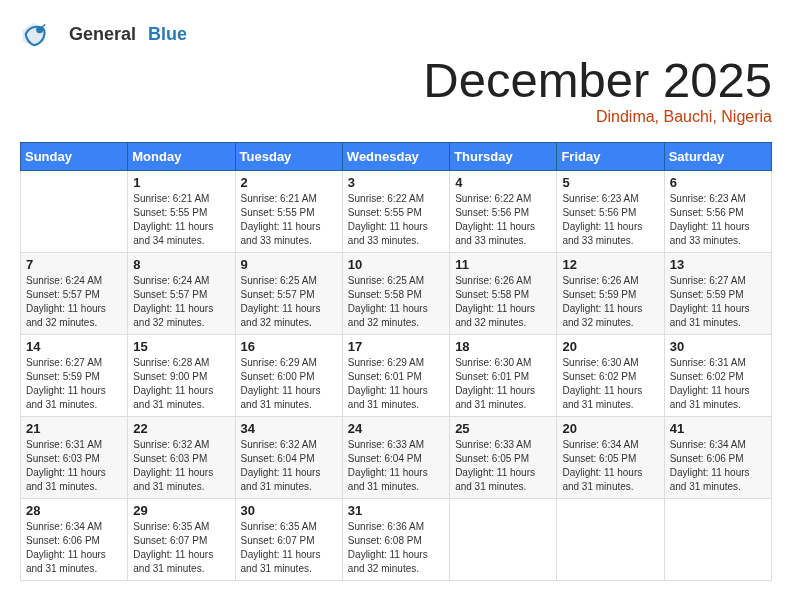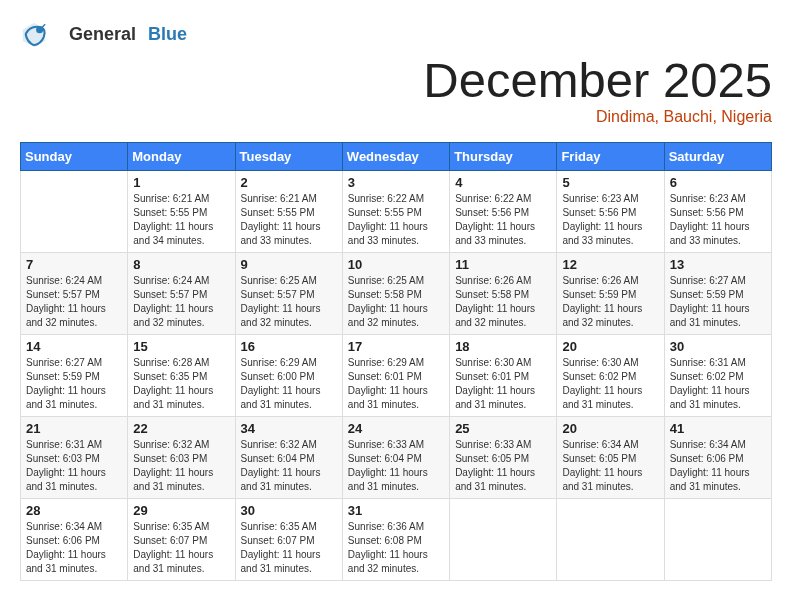--- a/index.html
+++ b/index.html
@@ -229,21 +229,21 @@
         <td>
           <span class="day-number">14</span>
           <div class="day-info" style="white-space: pre-line;">Sunrise: 6:27 AM
 Sunset: 5:59 PM
 Daylight: 11 hours
 and 31 minutes.</div>
         </td>
         <td>
           <span class="day-number">15</span>
           <div class="day-info" style="white-space: pre-line;">Sunrise: 6:28 AM
-Sunset: 6:35 PM
+Sunset: 9:00 PM
 Daylight: 11 hours
 and 31 minutes.</div>
         </td>
         <td>
           <span class="day-number">16</span>
           <div class="day-info" style="white-space: pre-line;">Sunrise: 6:29 AM
 Sunset: 6:00 PM
 Daylight: 11 hours
 and 31 minutes.</div>
         </td>

